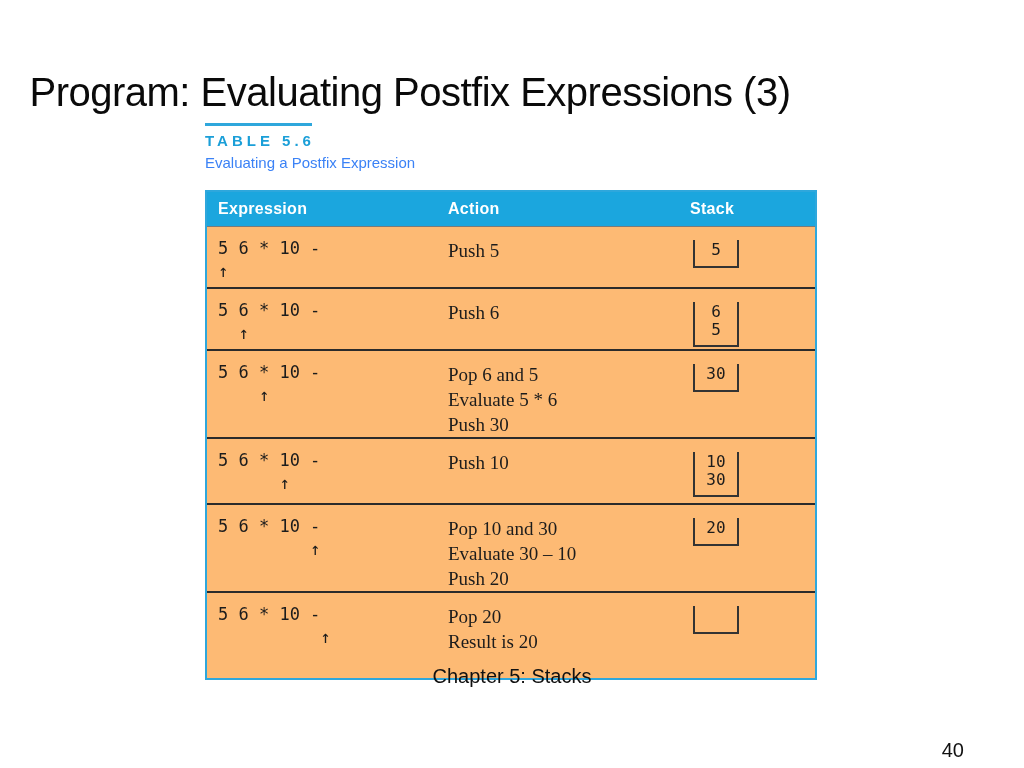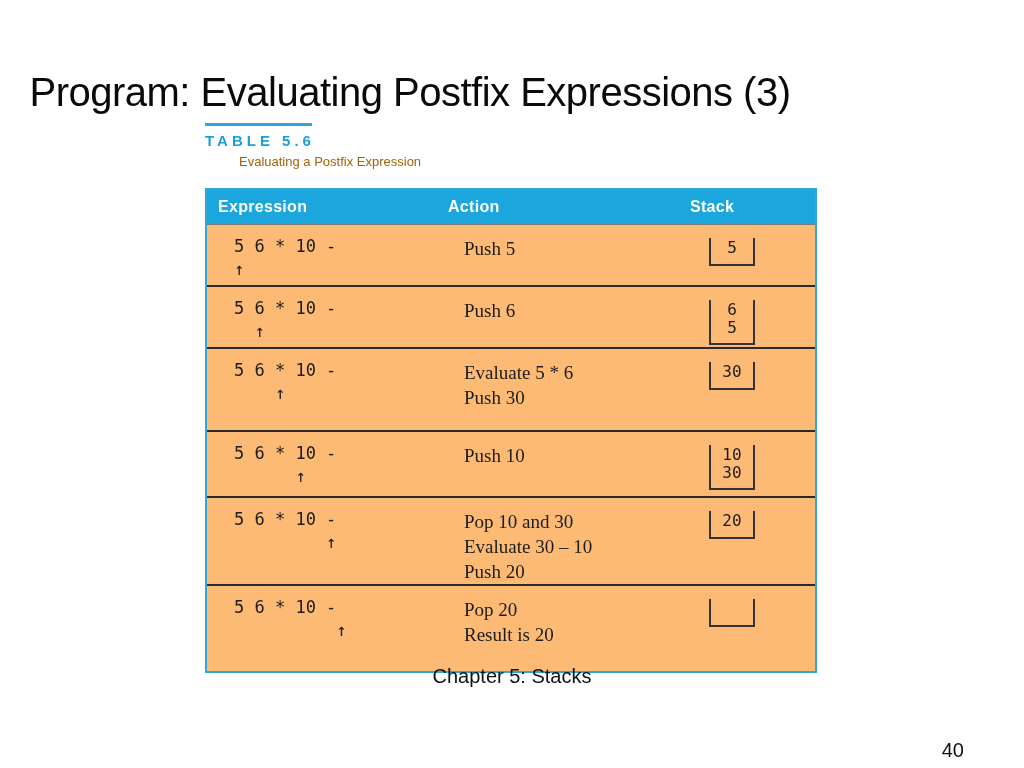--- a/index.html
+++ b/index.html
@@ -21,35 +21,35 @@
   #footer-page{
     position:absolute; top:705px; right:60px; font-size:20px; color:#111;margin-top:34px;
   }
   
   #figure{ position:absolute; left:205px; top:123px; width:680px; }
   #fig-rule{ width:107px; height:3px; background:#2ea7dc; }
   #fig-label{
     margin-top:6px; color:#1b9fd8; font-weight:700; font-size:15px;
     letter-spacing:4px;
   }
-  #fig-caption{ margin-top:5px; font-size:13px; color:#a16207;margin-left:34px; }
+  #fig-caption{ margin-top:5px; font-size:15px; color:#3b82f6; }
   
   #ptable{
     margin-top:19px; width:612px; box-sizing:border-box;
     border:2px solid #2ea7dc; background:#fdba74;
   }
   #thead{
     display:flex; align-items:center; height:34px; background:#1ba6de;
     border-bottom:1px solid #7a7a7a; color:#ffffff; font-weight:700;
     font-size:16px; letter-spacing:0.3px;
   }
   .c1{ width:241px; padding-left:11px; box-sizing:border-box; }
   .c2{ width:242px; box-sizing:border-box; }
   .c3{ flex:1; box-sizing:border-box; }
-  .trow{ display:flex; border-top:2.5px solid #2b2b2b;padding-left:16px; }
+  .trow{ display:flex; border-top:2.5px solid #2b2b2b; }
   .trow:first-child{ border-top:none; }
   .trow:nth-child(1){ min-height:60px; }
   .trow:nth-child(2){ min-height:60px; }
   .trow:nth-child(3){ min-height:81px; }
   .trow:nth-child(4){ min-height:64px; }
   .trow:nth-child(5){ min-height:83px; }
   .trow:nth-child(6){ min-height:85px; }
   .expr{
     margin:10px 0 0 0; font-family:"DejaVu Sans Mono", monospace;
     font-size:17px; line-height:23px; color:#1c1c1c; white-space:pre;
@@ -116,20 +116,21 @@
               </div>
     </div>
   </div>
 
   <div class="trow">
     <div class="c1">
       <pre class="expr"><span>5 6 * 10 -</span>
 <span>    ↑</span></pre>
     </div>
     <div class="c2 action">
+              <div>Pop 6 and 5</div>
               <div>Evaluate 5 * 6</div>
               <div>Push 30</div>
             </div>
     <div class="c3 stackcell">
       <div class="stackbox">
                 <div>30</div>
               </div>
     </div>
   </div>
 

